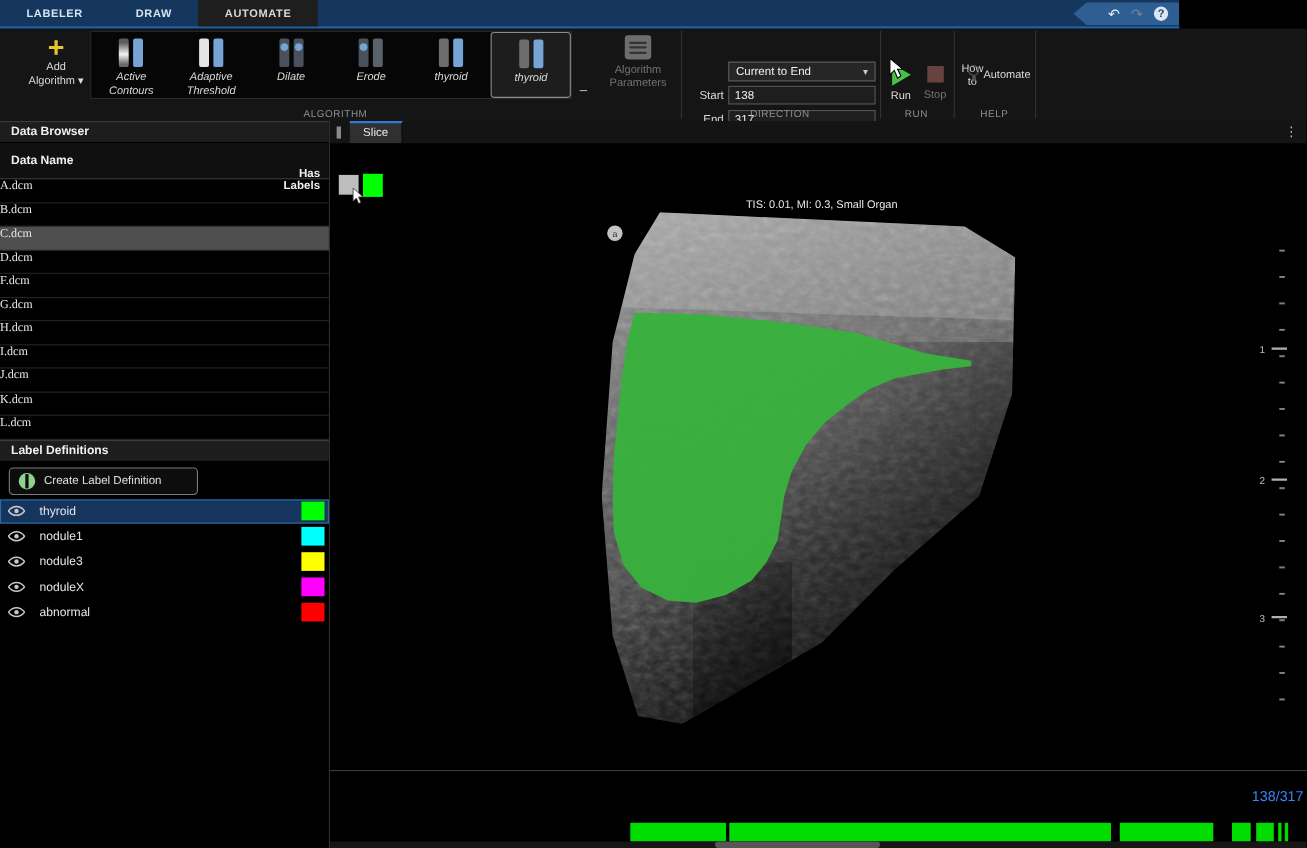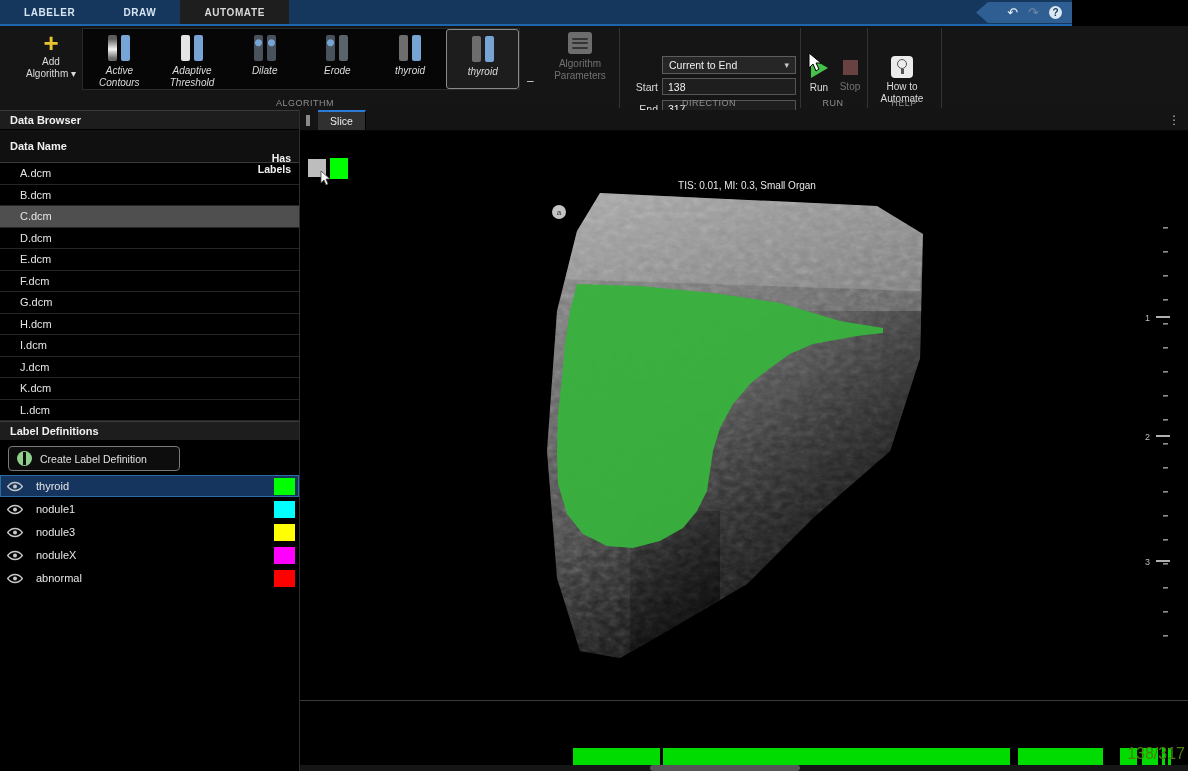--- a/index.html
+++ b/index.html
@@ -45,34 +45,34 @@
   .dropdown { position:absolute; left:662px; top:30px; width:134px; height:18px; background:#262626; border:1px solid #5d5d5d; font-size:10.5px; color:#f0f0f0; display:flex; align-items:center; justify-content:space-between; padding:0 6px; cursor:default; }
   .dd-caret { font-size:9px; color:#c8c8c8; }
   .ts-input { width:134px; height:17px; background:#1e1e1e; border:1px solid #555; color:#f0f0f0; font-size:10.5px; padding:0 5px; font-family:"Liberation Sans",sans-serif; }
 
   .run-btn { position:absolute; left:804px; top:32px; width:30px; display:flex; flex-direction:column; align-items:center; cursor:default; }
   .run-tri { width:0; height:0; border-left:17px solid #46c24a; border-top:10px solid transparent; border-bottom:10px solid transparent; margin-bottom:4px; }
   .stop-btn { position:absolute; left:836px; top:34px; width:28px; display:flex; flex-direction:column; align-items:center; opacity:.8; }
   .stop-sq { width:15px; height:15px; background:#7d4c4c; margin-bottom:6px; }
   .stop-cap { color:#8a8a8a; }
 
-  .howto { position:absolute; left:874px; top:30px; width:56px; display:flex; flex-direction:column; align-items:center; }
+  .howto { position:absolute; left:874px; top:30px; width:56px; display:flex; flex-direction:row; align-items:center; }
   .howto-icon { width:22px; height:22px; background:#ececec; border-radius:4px; margin-bottom:3px; position:relative; }
   .bulb { position:absolute; left:6px; top:3px; width:10px; height:10px; border:1.5px solid #555; border-radius:50%; }
   .bulb-stem { position:absolute; left:9.5px; top:13px; width:3px; height:5px; background:#555; }
 
   .cursor-arrow { position:absolute; z-index:40; }
 
   
   .left-panel { position:absolute; left:0; top:110px; width:300px; height:661px; background:#000; border-right:1px solid #2e2e2e; }
   .panel-header { height:20px; background:#1d1d1d; border-top:1px solid #3a3a3a; border-bottom:1px solid #000; display:flex; align-items:center; padding:0 10px; font-size:11px; font-weight:bold; color:#f0f0f0; }
   .col-header { height:33px; background:#101010; border-bottom:1px solid #3a3a3a; display:flex; align-items:center; justify-content:space-between; padding:0 8px 0 10px; }
   .col-name { font-size:11px; font-weight:bold; color:#f0f0f0; }
   .col-has { font-size:10.5px; font-weight:bold; color:#f0f0f0; text-align:right; line-height:11px;margin-top:36px; }
-  .drow { height:21.5px; display:flex; align-items:center; padding-left:20px; font-size:11px; color:#e6e6e6; border-bottom:1px solid #252525; cursor:default; }
+  .drow { height:21.5px; display:flex; padding-left:0; font-size:11px; color:#e6e6e6; border-bottom:1px solid #252525; cursor:default;font-family:Liberation Serif, serif; }
   .drow.sel { background:#4f4f4f; }
   .create-btn { margin:5px 0 4px 8px; width:172px; height:25px; border:1px solid #7a7a7a; border-radius:4px; background:#0d0d0d; display:flex; align-items:center; gap:8px; padding:0 8px; cursor:default; }
   .create-icon { width:15px; height:15px; border-radius:50%; background:#8fd08f; position:relative; flex:none; }
   .create-icon::after { content:""; position:absolute; left:6px; top:1px; width:3px; height:13px; background:#0d0d0d; }
   .create-cap { font-size:10.5px; color:#e0e0e0; white-space:nowrap; }
   .lrow { height:22px; margin-bottom:1px; display:flex; align-items:center; padding:0 2px 0 6px; cursor:default; border:1px solid transparent; }
   .lrow.sel { background:#16355e; border:1px solid #2e6da4; }
   .eye { width:17px; flex:none; display:flex; align-items:center; }
   .lname { flex:1; font-size:11px; color:#e6e6e6; padding-left:12px; }
   .swatch { width:21px; height:17px; flex:none; margin-right:1px; }
@@ -85,21 +85,21 @@
   .doc-tab { margin-left:2px; width:48px; background:#303030; border-top:2px solid #2e7bd6; border-right:1px solid #000; display:flex; align-items:center; justify-content:center; font-size:10.5px; color:#ececec; cursor:default; }
   .doc-menu { position:absolute; right:8px; top:3px; font-size:12px; color:#bdbdbd; cursor:default; }
 
   .viewer { position:absolute; left:0; top:21px; width:888px; height:569px; background:#000; overflow:hidden; }
   .brush-tool { position:absolute; left:8px; top:28px; width:18px; height:18px; background:#cdcdcd; opacity:.92; }
   .brush-cursor { position:absolute; left:20px; top:40px; }
   .brush-swatch { position:absolute; left:30px; top:27px; width:18px; height:21px; }
 
   .bottom-zone { position:absolute; left:0; top:590px; width:888px; height:71px; background:#000; border-top:1px solid #3a3a3a; }
   .seg { position:absolute; top:47px; height:17px; }
-  .pos-label { position:absolute; right:3px; top:44px; font-size:16px; color:#4d7c0f; }
+  .pos-label { position:absolute; right:3px; top:15px; font-size:13px; color:#3b82f6; }
   .scroll-track { position:absolute; left:0; bottom:0; width:888px; height:6px; background:#161616; }
   .scroll-thumb { position:absolute; left:350px; top:0; width:150px; height:6px; background:#565656; border-radius:3px; }
 </style>
 </head>
 <body>
 
 <div id="app">
 
   <div class="tabbar">
     <div class="tab">LABELER</div>
@@ -241,23 +241,20 @@
           <span>A.dcm</span>
         </div>
       <div class="drow">
           <span>B.dcm</span>
         </div>
       <div class="drow sel">
           <span>C.dcm</span>
         </div>
       <div class="drow">
           <span>D.dcm</span>
-        </div>
-      <div class="drow">
-          <span>E.dcm</span>
         </div>
       <div class="drow">
           <span>F.dcm</span>
         </div>
       <div class="drow">
           <span>G.dcm</span>
         </div>
       <div class="drow">
           <span>H.dcm</span>
         </div>

